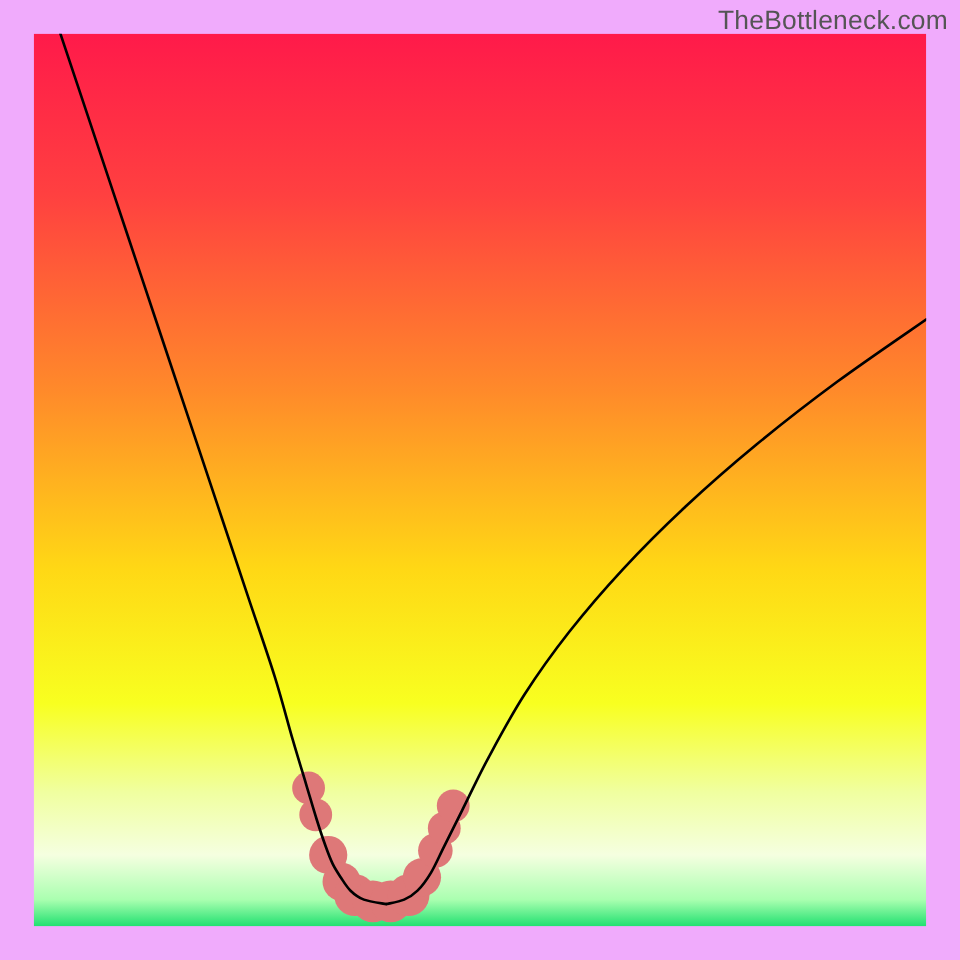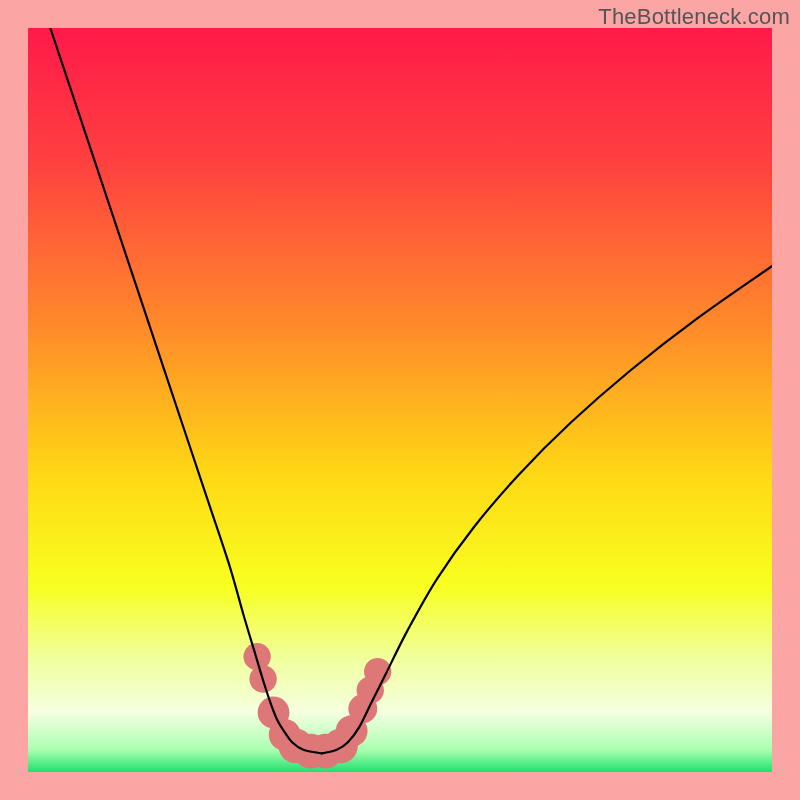--- a/index.html
+++ b/index.html
@@ -7,21 +7,21 @@
     padding: 0;
     width: 800px;
     height: 800px;
     overflow: hidden;
     background: #000;
     font-family: Arial, Helvetica, sans-serif;
   }
   .frame {
     position: absolute;
     inset: 0;
-    background: #fca5a5;
+    background: #f0abfc;
   }
   .plot {
     position: absolute;
     left: 28px;
     top: 28px;
     width: 744px;
     height: 744px;
     overflow: hidden;
   }
   .watermark {

